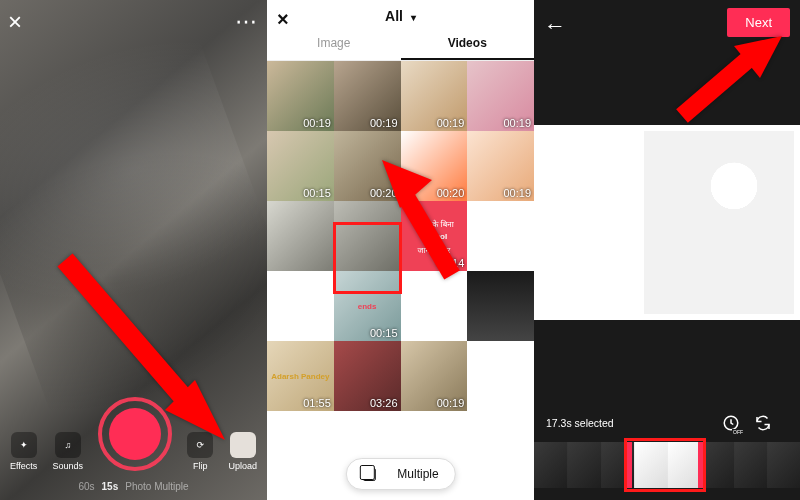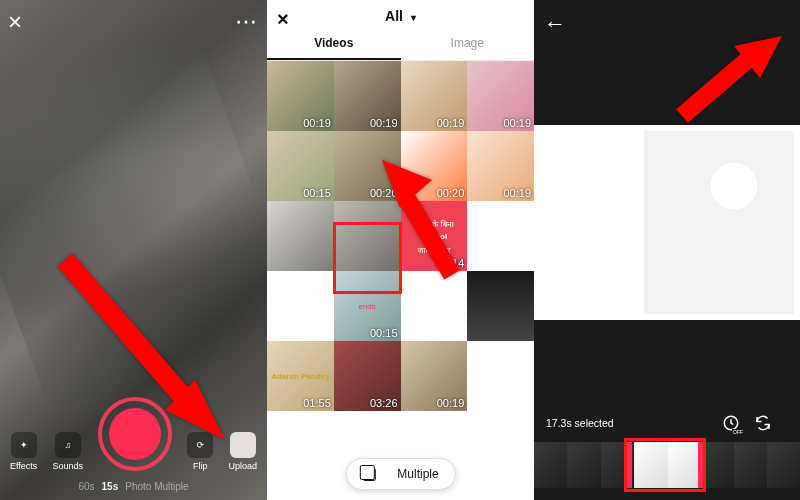--- a/index.html
+++ b/index.html
@@ -122,22 +122,22 @@
 
 <div class="panel p2">
   <div class="hdr">
     <span class="xbtn" style="font-size:20px">×</span>
     <span>
       <span>All</span>
       <span style="font-size:10px;margin-left:4px">▾</span>
     </span>
   </div>
   <div class="tabs">
+    <div class="tab">Image</div>
     <div class="tab active">Videos</div>
-    <div class="tab">Image</div>
   </div>
   <div class="grid">
     <div class="cell bg0">
         <span class="dur">00:19</span>
       </div>
     <div class="cell bg1">
         <span class="dur">00:19</span>
       </div>
     <div class="cell bg2">
         <span class="dur">00:19</span>
@@ -172,21 +172,21 @@
       <span class="dur">00:14</span>
     </div>
     <div class="cell bg11">
         <span class="dur"></span>
       </div>
     <div class="cell bg12">
         <span class="dur"></span>
       </div>
     <div class="cell bg14">
         <div class="txt">
-          <span style="color:#ef4156;font-weight:400">ends</span>
+          <span style="color:#ef4156;font-weight:700">ends</span>
         </div>
         <span class="dur">00:15</span>
       </div>
     <div class="cell bg15">
         <span class="dur"></span>
       </div>
     <div class="cell bg16">
         <span class="dur"></span>
       </div>
     <div class="cell bg17">
@@ -211,20 +211,21 @@
   </div>
   <div class="multi">
     <span class="sq"></span>
     <span>Multiple</span>
   </div>
 </div>
 
 <div class="panel p3">
   <div class="top3">
     <span class="icn" style="font-size:22px">←</span>
+    <button class="nextbtn">Next</button>
   </div>
   <div class="arrow" style="left:138px; top:36px;">
     <svg width="110" height="90" viewBox="0 0 110 90">
       <path d="M10 80 L80 20" stroke="#ff0000" stroke-width="18" fill="none"></path>
       <polygon points="110,0 62,10 88,42" fill="#ff0000"></polygon>
     </svg>
   </div>
   <div class="preview">
     <div class="play"></div>
     <div class="preview-img"></div>

